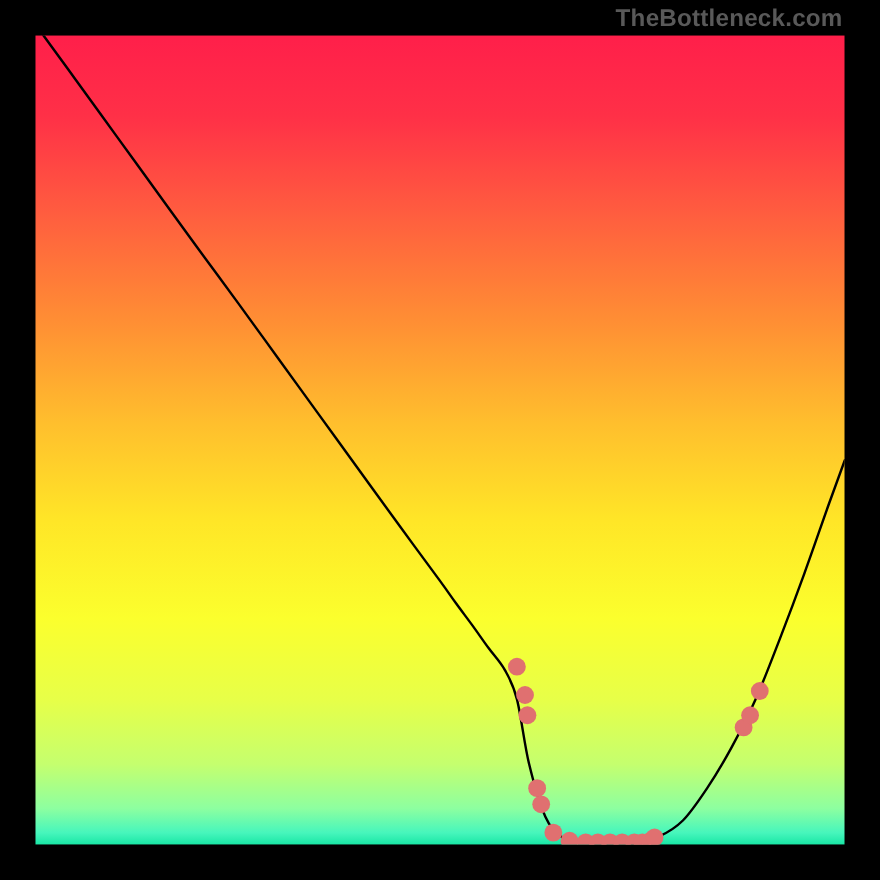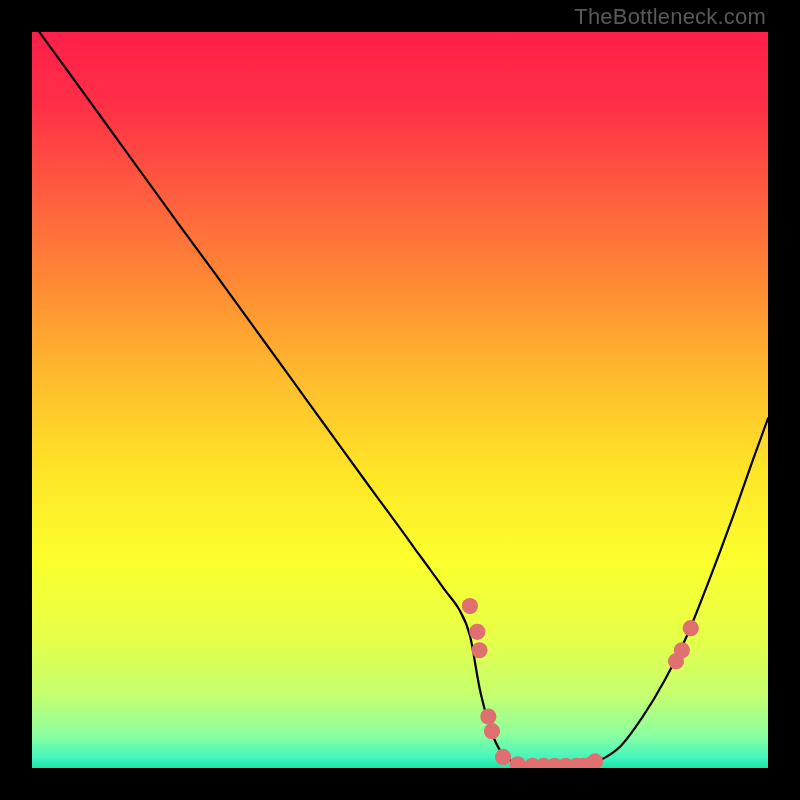--- a/index.html
+++ b/index.html
@@ -26,21 +26,21 @@
     width: 736px;
     height: 736px;
     overflow: hidden;
   }
   .watermark {
     position: absolute;
     top: 4px;
     right: 34px;
     color: #595959;
     font-size: 22px;
-    font-weight: 400;
+    font-weight: 700;
     letter-spacing: 0.2px;
     z-index: 10;
   }
   svg { display: block; }
 </style>
 </head>
 <body>
 
 <div class="frame">
   <div class="watermark">TheBottleneck.com</div>

